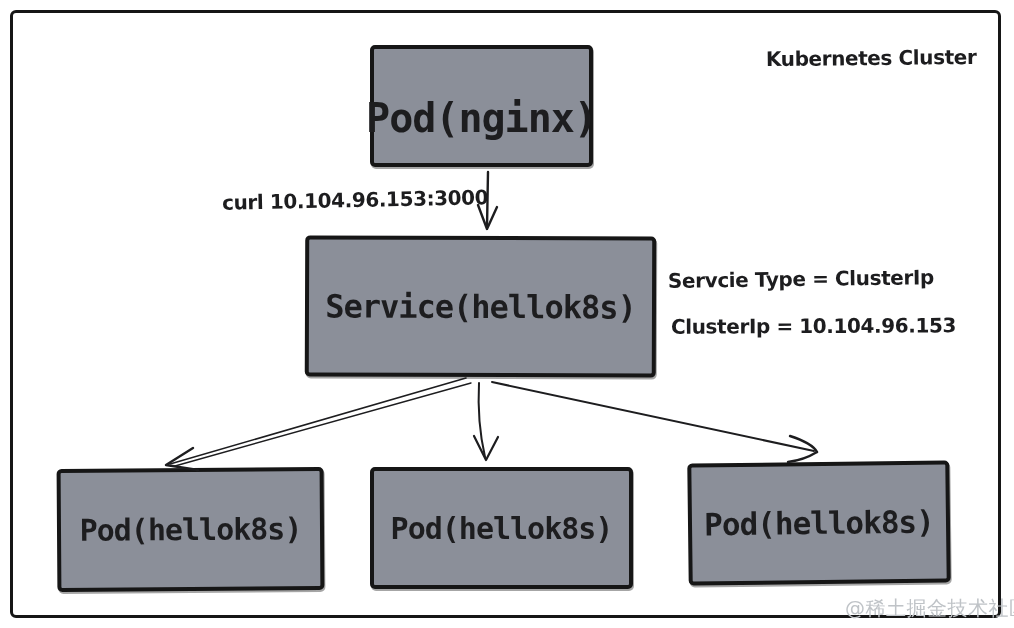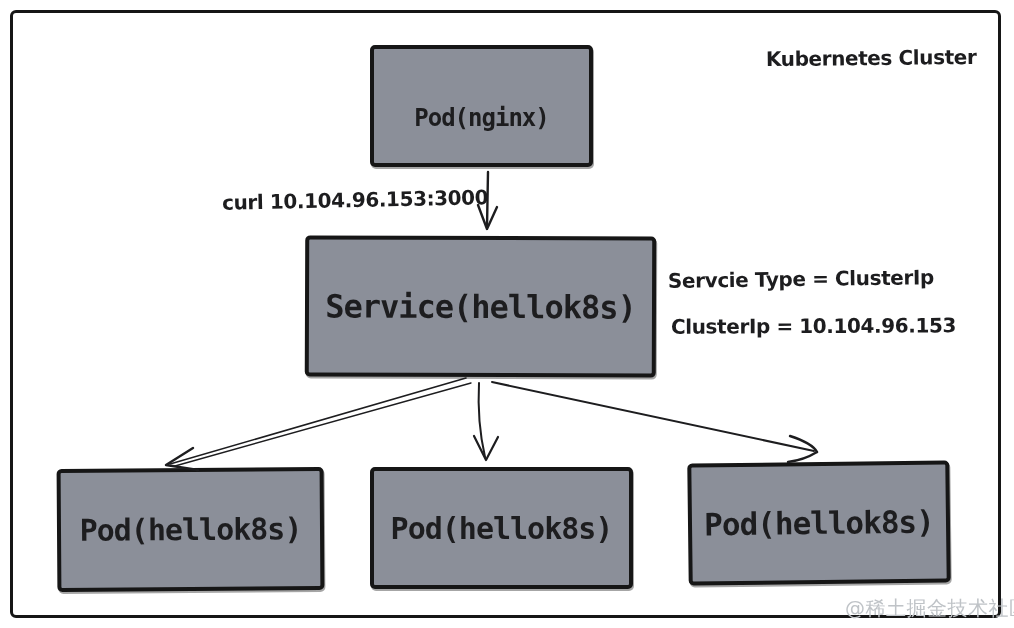--- a/index.html
+++ b/index.html
@@ -31,21 +31,21 @@
     box-shadow: 1px 2px 0 rgba(0,0,0,0.35);
   }
   .node-label {
     font-family: "DejaVu Sans Mono", monospace;
     font-weight: bold;
     color: var(--ink, #1d1d1f);
     white-space: nowrap;
     letter-spacing: -1px;
   }
   .pod-nginx   { left: 370px; top: 45px;  width: 223px; height: 122px; }
-  .pod-nginx .node-label { font-size: 24px; margin-top: 24px; }
+  .pod-nginx .node-label { font-size: 40px; margin-top: 24px; }
   .service     { left: 305px; top: 236px; width: 351px; height: 141px; transform: rotate(0.2deg); }
   .service .node-label { font-size: 32px; }
   .pod-left    { left: 57px;  top: 468px; width: 267px; height: 123px; transform: rotate(-0.4deg); }
   .pod-middle  { left: 370px; top: 467px; width: 263px; height: 122px; }
   .pod-right   { left: 688px; top: 462px; width: 262px; height: 122px; transform: rotate(-0.7deg); }
   .pod-left .node-label, .pod-middle .node-label { font-size: 30px; }
   .pod-right .node-label { font-size: 31px; }
   .hand {
     position: absolute;
     font-family: "DejaVu Sans", sans-serif;

